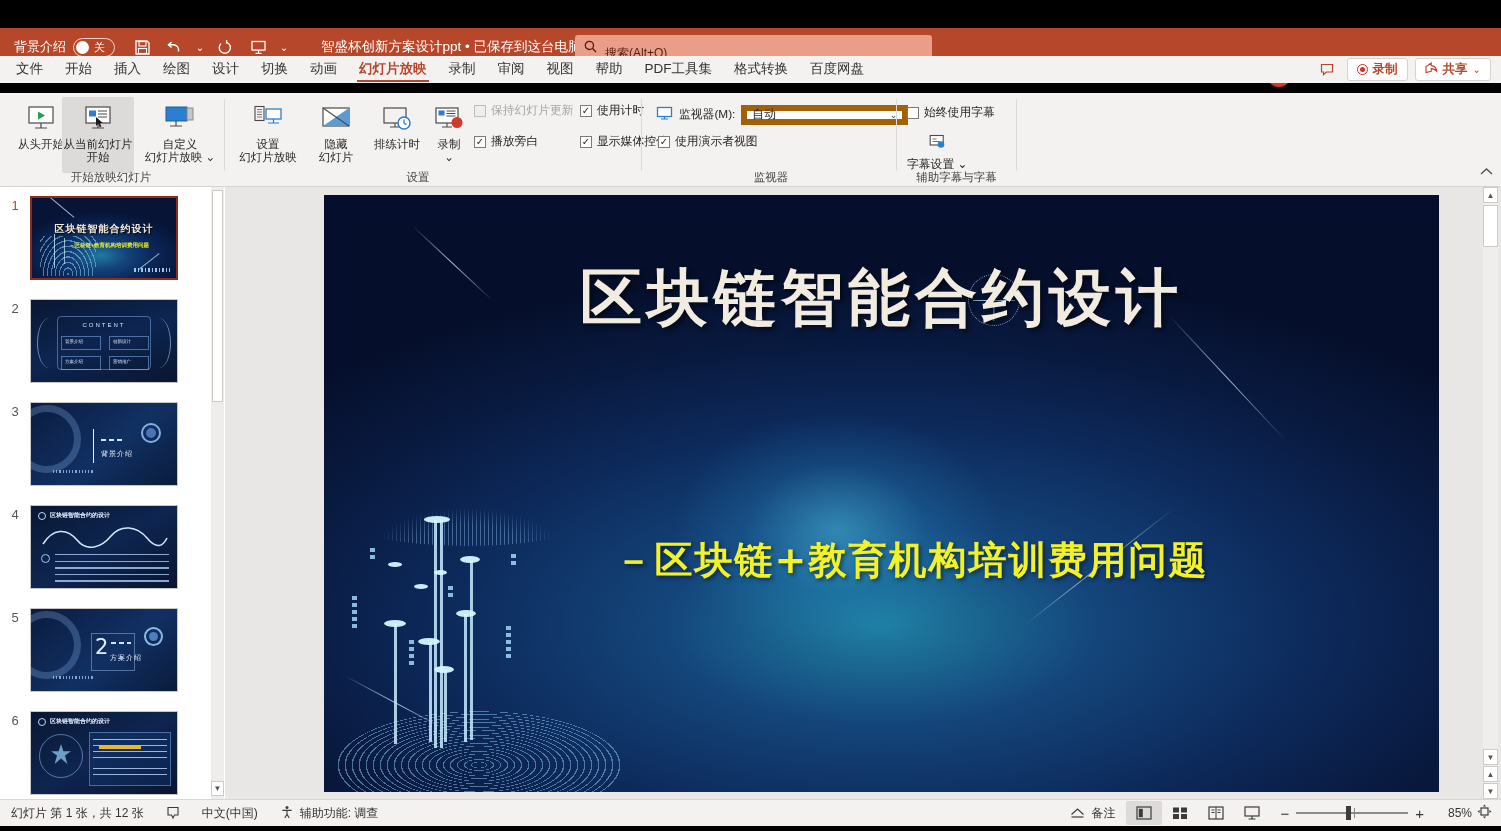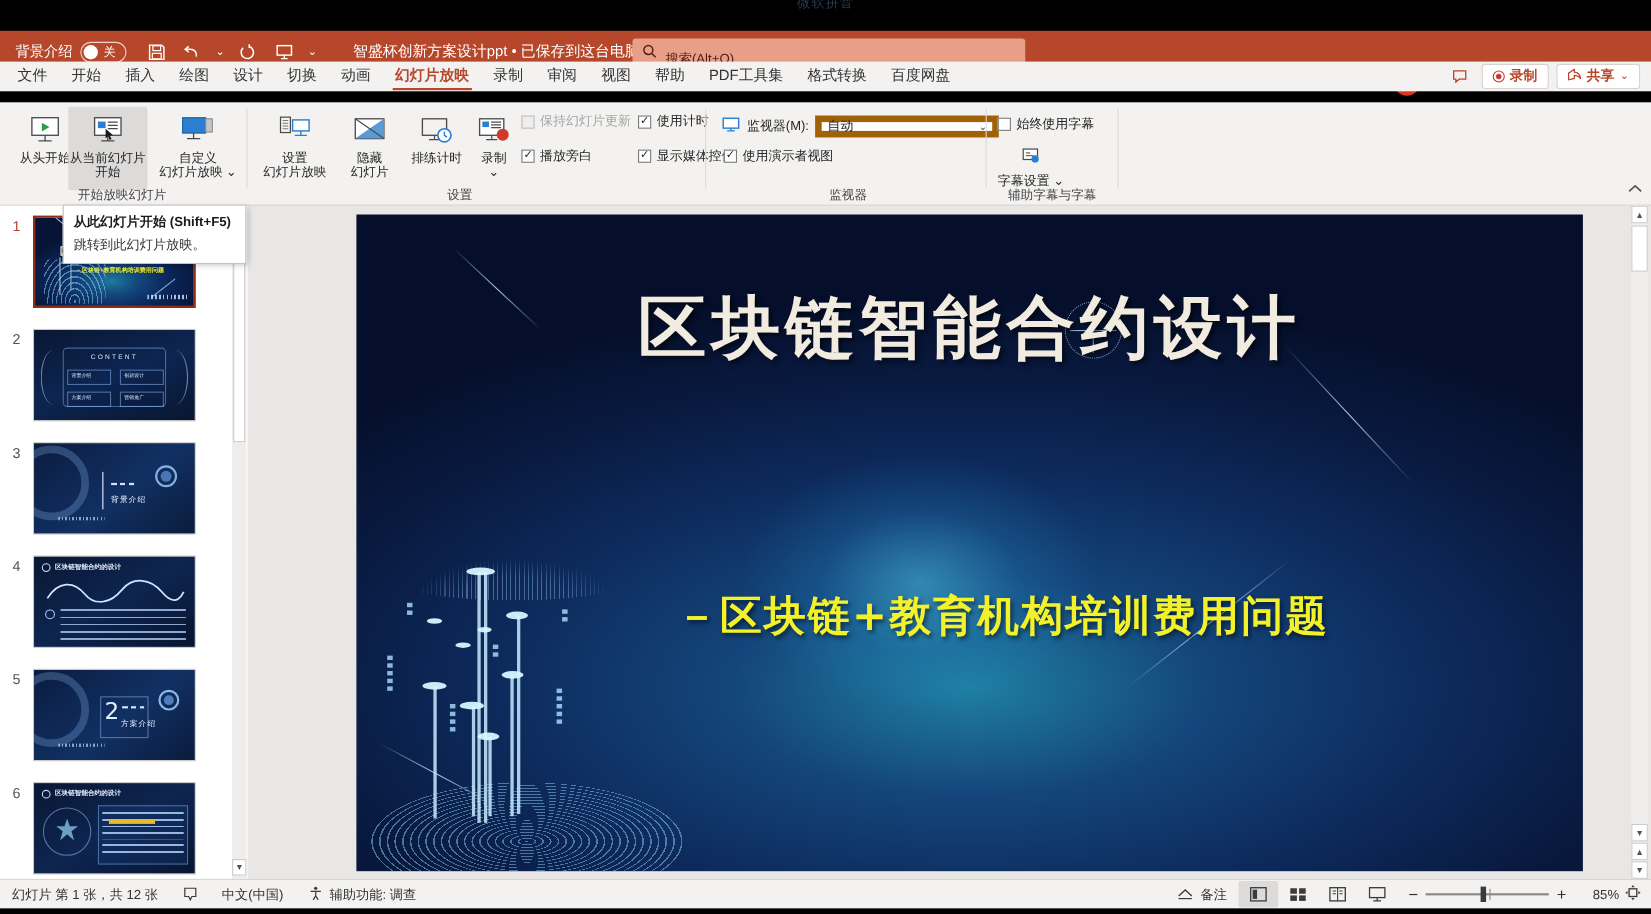--- a/index.html
+++ b/index.html
@@ -367,23 +367,20 @@
   .bottomblack {
     position: absolute; left: 0; bottom: 0; width: 1501px; height: 5px;
     background: #000;
   }
 </style>
 </head>
 <body>
 
 <div id="app">
 
-  <div class="topstrip">
-    <div class="ghost">微软拼音</div>
-  </div>
 
   <div class="titlebar">
     <div class="autosave">
       <span>背景介绍</span>
       <span class="toggle">
         <span class="knob"></span>
         <span class="tlabel">关</span>
       </span>
     </div>
 
@@ -916,18 +913,14 @@
         <svg width="15" height="15" viewBox="0 0 15 15">
             <rect x="4" y="4" width="7" height="7" fill="none" stroke="#3b3b3b" stroke-width="1.2"></rect>
             <path d="M7.5 0.5 9 2.6H6zM7.5 14.5 9 12.4H6zM0.5 7.5 2.6 6v3zM14.5 7.5 12.4 6v3z" fill="#3b3b3b"></path>
           </svg>
       </div>
     </div>
   </div>
 
   <div class="bottomblack"></div>
 
-  <div class="tooltip">
-    <div class="t1">从此幻灯片开始 (Shift+F5)</div>
-    <div class="t2">跳转到此幻灯片放映。</div>
-  </div>
 
 </div>
 
 </body></html>

